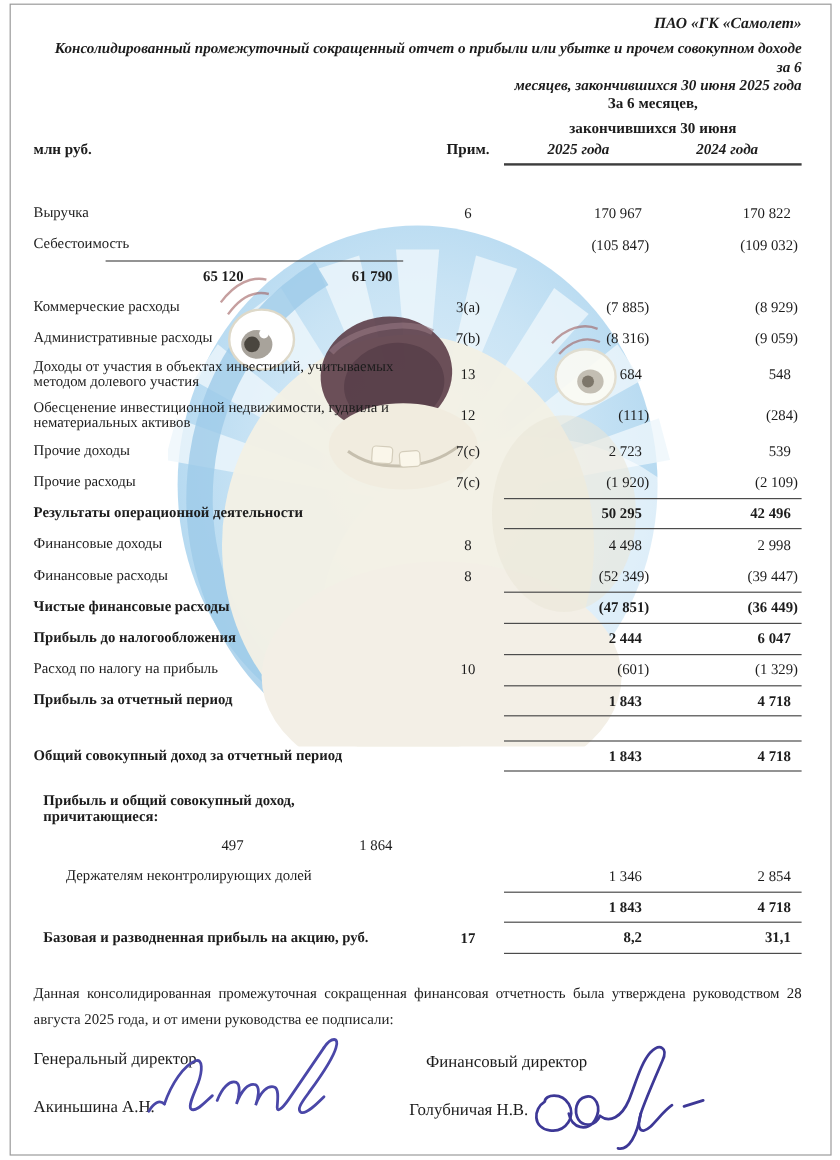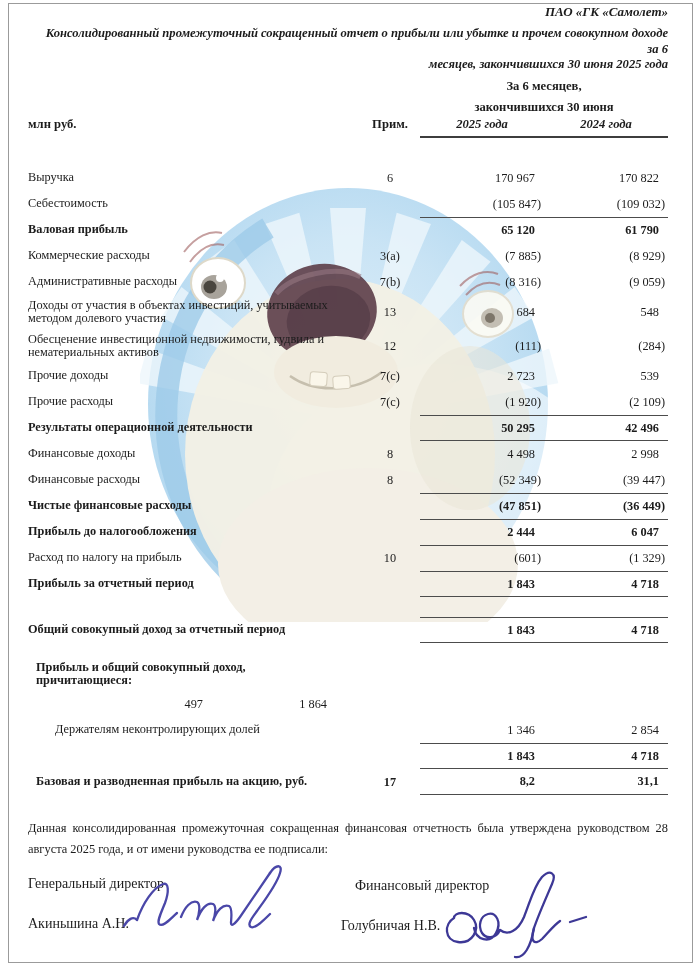--- a/index.html
+++ b/index.html
@@ -4,21 +4,21 @@
 <style>
   html,body{margin:0;padding:0;}
   body{
     width:700px;height:967px;position:relative;overflow:hidden;
     background:#ffffff;color:#1c1c1c;
     font-family:"Liberation Serif","DejaVu Serif",serif;
   }
   .page-border{position:absolute;left:8px;top:3px;width:683px;height:958px;border:1px solid #9b9b9b;}
   .layer{position:absolute;inset:0;z-index:1;}
   
-  .header{position:absolute;top:4px;left:40px;width:628px;text-align:right;}
+  .header{position:absolute;top:11px;left:40px;width:628px;text-align:right;}
   .company{font-weight:bold;font-style:italic;font-size:13px;}
   .title{margin-top:6px;font-weight:bold;font-style:italic;font-size:12.6px;line-height:15.5px;white-space:pre-line;}
   
   .period-head{position:absolute;left:420px;top:76px;width:248px;text-align:center;font-weight:bold;font-size:12.6px;line-height:21px;}
   .cols-row{position:absolute;top:117px;left:28px;width:640px;display:flex;font-weight:bold;font-size:12.6px;}
   .unit{width:332px;}
   .note-h{width:60px;text-align:center;}
   .year{width:124px;text-align:center;font-style:italic;}
   .col-rule{position:absolute;left:420px;top:136px;width:248px;border-top:2px solid #3d3d3d;}
   
@@ -138,21 +138,20 @@
         </div>
         <div class="row">
           <div class="label">Себестоимость</div>
           <div class="note"></div>
           <div class="nums">
             <div class="v v1">(105 847)</div>
             <div class="v v2">(109 032)</div>
           </div>
         </div>
         <div class="row bold">
-          <div class="label">Валовая прибыль</div>
           <div class="note"></div>
           <div class="nums line-above">
             <div class="v v1 pos">65 120</div>
             <div class="v v2 pos">61 790</div>
           </div>
         </div>
         <div class="row">
           <div class="label">Коммерческие расходы</div>
           <div class="note">3(a)</div>
           <div class="nums">

